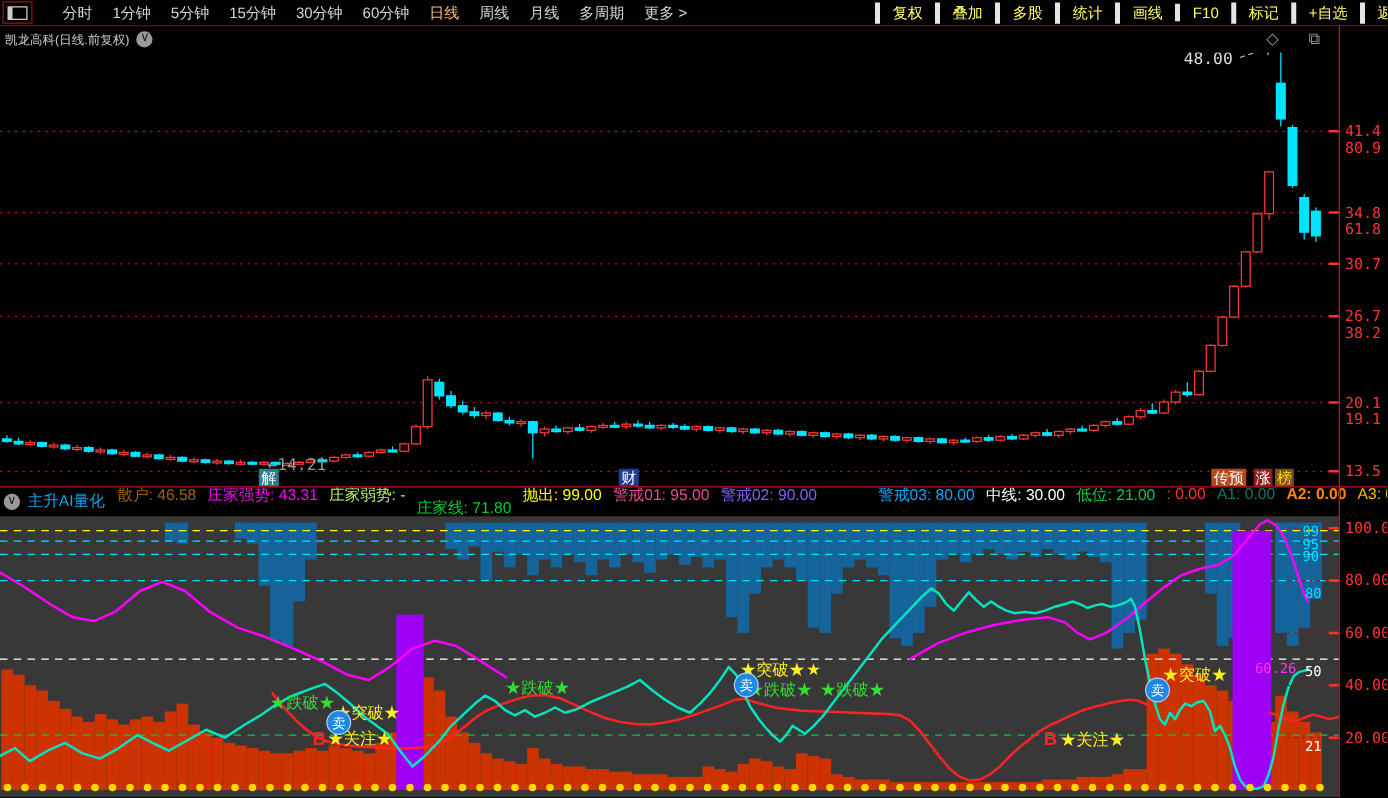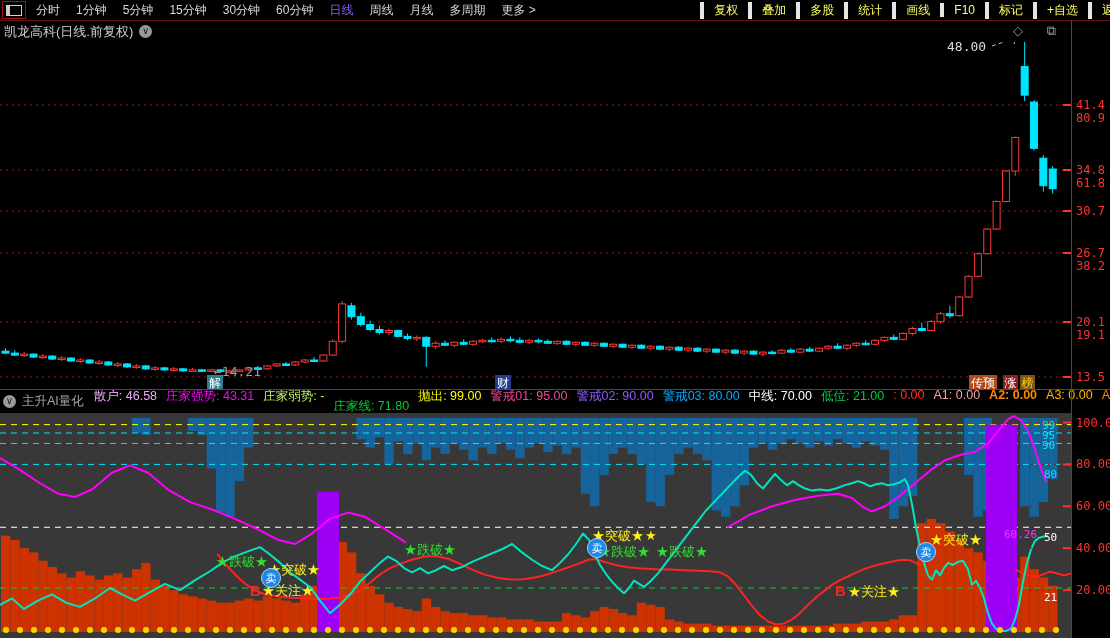--- a/index.html
+++ b/index.html
@@ -4,37 +4,37 @@
 <style>
   html,body{margin:0;padding:0;background:#000;}
   .screen{position:relative;width:1110px;height:638px;background:#000;overflow:hidden;
           font-family:"Liberation Sans",sans-serif;}
   
   .toolbar{position:absolute;left:0;top:0;width:1110px;height:20px;background:#000;
            border-bottom:1px solid #6b0f0f;display:flex;align-items:center;z-index:5;}
   .tb-iconbox{width:22px;height:16px;border:1px solid #a01212;margin-left:2px;display:flex;
               align-items:center;justify-content:center;flex:0 0 auto;}
   .tb-iconbox .glyph{width:11px;height:9px;border:1px solid #cfcfcf;border-left-width:4px;}
-  .periods{display:flex;align-items:center;margin-left:2px;}
+  .periods{display:flex;align-items:center;margin-left:16px;}
   .period{color:#d8d8d8;font-size:12px;padding:0 8px;cursor:default;white-space:nowrap;}
-  .period.active{color:#8b5cf6;}
+  .period.active{color:#fdba74;}
   .actions{position:absolute;right:-26px;top:0;height:20px;display:flex;align-items:center;}
   .action{color:#ffff66;font-size:12px;padding:0 10px;border-left:4px solid #e5e5e5;white-space:nowrap;}
   
   .titlebar{position:absolute;left:0;top:21px;width:1110px;height:21px;background:#000;display:flex;
             align-items:center;z-index:4;}
-  .title{color:#cccccc;font-size:13px;margin-left:4px;white-space:nowrap;}
+  .title{color:#cccccc;font-size:10px;margin-left:4px;white-space:nowrap;}
   .circ-chev{display:inline-block;width:13px;height:13px;border-radius:50%;background:#9a9a9a;color:#222;
              font-size:10px;line-height:12px;text-align:center;margin-left:6px;}
   .title-icons{position:absolute;right:44px;top:2px;color:#9a9a9a;font-size:13px;letter-spacing:10px;}
   
   .ind-header{position:absolute;left:0;top:390px;width:1110px;height:22px;background:#000;display:flex;
               align-items:center;z-index:4;white-space:nowrap;overflow:hidden;}
   .ind-header .circ-chev{margin-left:3px;flex:0 0 auto;}
-  .ind-name{color:#a3a3a3;font-size:12.5px;margin:0 10px 0 6px;}
+  .ind-name{color:#0ea5e9;font-size:12.5px;margin:0 10px 0 6px;}
   .param{font-size:12.5px;margin-right:9px;}
   .divider{position:absolute;left:0;top:389px;width:1110px;height:1px;background:#c41414;z-index:5;}
   .v-axis{position:absolute;left:1071px;top:20px;width:1px;height:618px;background:#c41414;z-index:6;}
   svg.layer{position:absolute;left:0;top:0;z-index:1;}
 </style>
 </head>
 <body>
 
 <div class="screen">
   <svg class="layer" id="chartSvg" width="1110" height="638">
@@ -658,32 +658,32 @@
   <div class="titlebar">
     <span class="title">凯龙高科(日线.前复权)</span>
     <span class="circ-chev">∨</span>
     <span class="title-icons">◇ ⧉</span>
   </div>
 
   <div class="ind-header">
     <span class="circ-chev">∨</span>
     <span class="ind-name">主升AI量化</span>
     <span id="params" style="display:flex;">
-        <span class="param" style="color: #f0abfc; text-align: right;">散户: 46.58</span>
+        <span class="param" style="color: #a16207; text-align: right;">散户: 46.58</span>
         <span class="param" style="color: rgb(255, 0, 255);">庄家强势: 43.31</span>
         <span class="param" style="color: #bef264;">庄家弱势: -</span>
         <span class="param" style="color: rgb(0, 204, 51); margin-top: 10px;">庄家线: 71.80</span>
         <span class="param" style="color: rgb(255, 255, 0);">抛出: 99.00</span>
         <span class="param" style="color: #ec4899;">警戒01: 95.00</span>
         <span class="param" style="color: #8b5cf6;">警戒02: 90.00</span>
-        <span class="param" style="color: rgb(0, 170, 255);">警戒03: 80.00</span>
-        <span class="param" style="color: rgb(255, 255, 255);">中线: 70.00</span>
+        <span class="param" style="color: rgb(0, 170, 255); margin-left: 40px;">警戒03: 80.00</span>
+        <span class="param" style="color: rgb(255, 255, 255);">中线: 30.00</span>
         <span class="param" style="color: rgb(0, 204, 68);">低位: 21.00</span>
         <span class="param" style="color: rgb(255, 51, 51);">: 0.00</span>
-        <span class="param" style="color: #fca5a5;">A1: 0.00</span>
+        <span class="param" style="color: #0f766e;">A1: 0.00</span>
         <span class="param" style="color: rgb(255, 136, 0); font-weight: bold;">A2: 0.00</span>
         <span class="param" style="color: rgb(255, 187, 0);">A3: 0.00</span>
         <span class="param" style="color: rgb(255, 136, 0);">A4: 0.00</span>
       </span>
   </div>
 
   <div class="divider"></div>
   <div class="v-axis"></div>
 </div>
 

